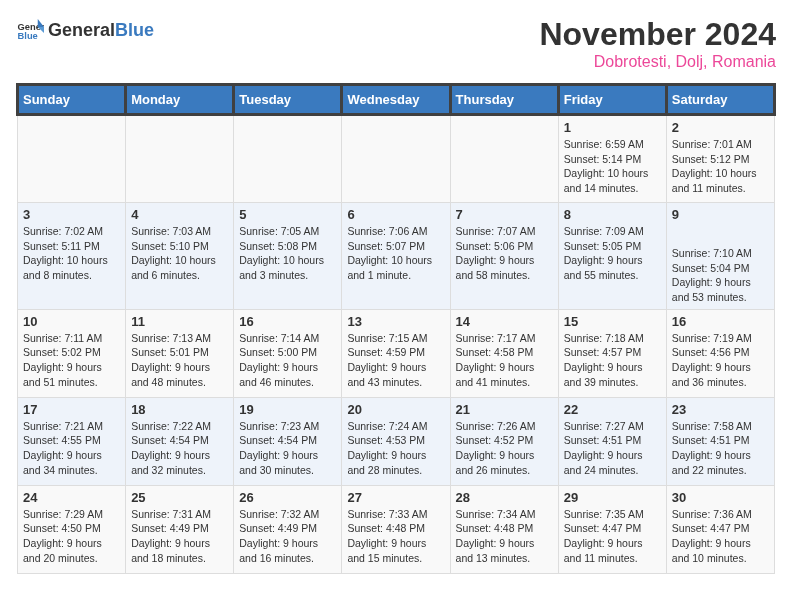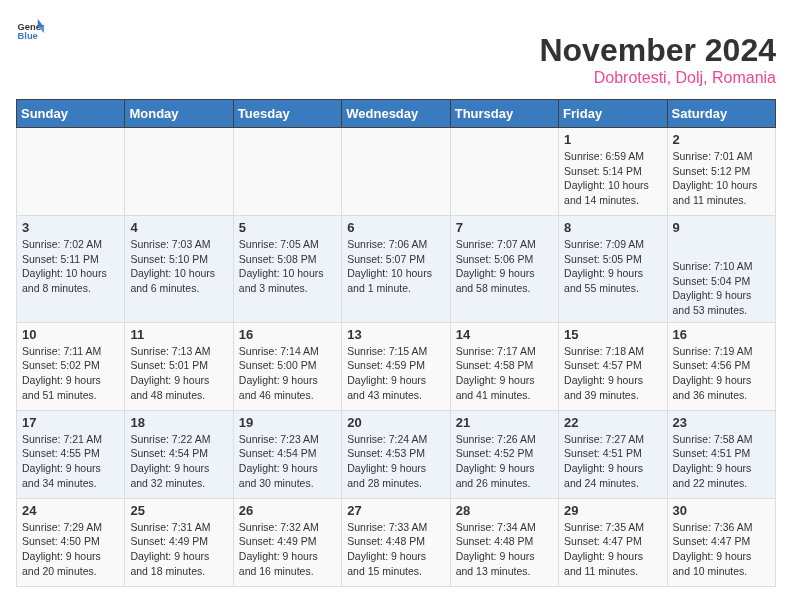--- a/index.html
+++ b/index.html
@@ -25,39 +25,38 @@
       width: 28px;
       height: 28px;
     }
     .title-area {
       text-align: right;
     }
     .calendar-title {
       font-size: 32px;
       font-weight: bold;
       color: #333;
-      margin-top: 16px;
     }
     .calendar-subtitle {
       font-size: 16px;
       color: #ec4899;
     }
     table {
       width: 100%;
       border-collapse: collapse;
       table-layout: fixed;
     }
     thead tr th {
       background-color: #3a7abf;
       color: #fff;
       font-size: 13px;
       font-weight: bold;
       padding: 6px 4px;
       text-align: left;
-      border: 1px solid #404040;
+      border: 3px solid #404040;
     }
     tbody tr td {
       vertical-align: top;
       font-size: 11px;
       color: #333;
       padding: 4px 5px;
       border: 1px solid #ddd;
       height: 88px;
       width: 113px;
     }
@@ -85,20 +84,23 @@
 <body>
 
 <div class="header-area">
   <div class="logo">
     <svg class="logo-icon" viewBox="0 0 36 36" xmlns="http://www.w3.org/2000/svg">
       <text x="2" y="18" font-size="12" font-weight="bold" fill="#333">General</text>
       <text x="2" y="30" font-size="12" font-weight="bold" fill="#3a7abf">Blue</text>
       <polygon points="28,4 36,14 28,14" fill="#3a7abf"></polygon>
       <polygon points="28,14 36,14 36,22" fill="#5a9ad4"></polygon>
     </svg>
+    <div>
+      <span style="font-size:18px;font-weight:bold;color:#333;">General</span><span style="font-size:18px;font-weight:bold;color:#3a7abf;">Blue</span>
+    </div>
   </div>
   <div class="title-area">
     <div class="calendar-title">November 2024</div>
     <div class="calendar-subtitle">Dobrotesti, Dolj, Romania</div>
   </div>
 </div>
 
 <table>
   <thead>
     <tr>

